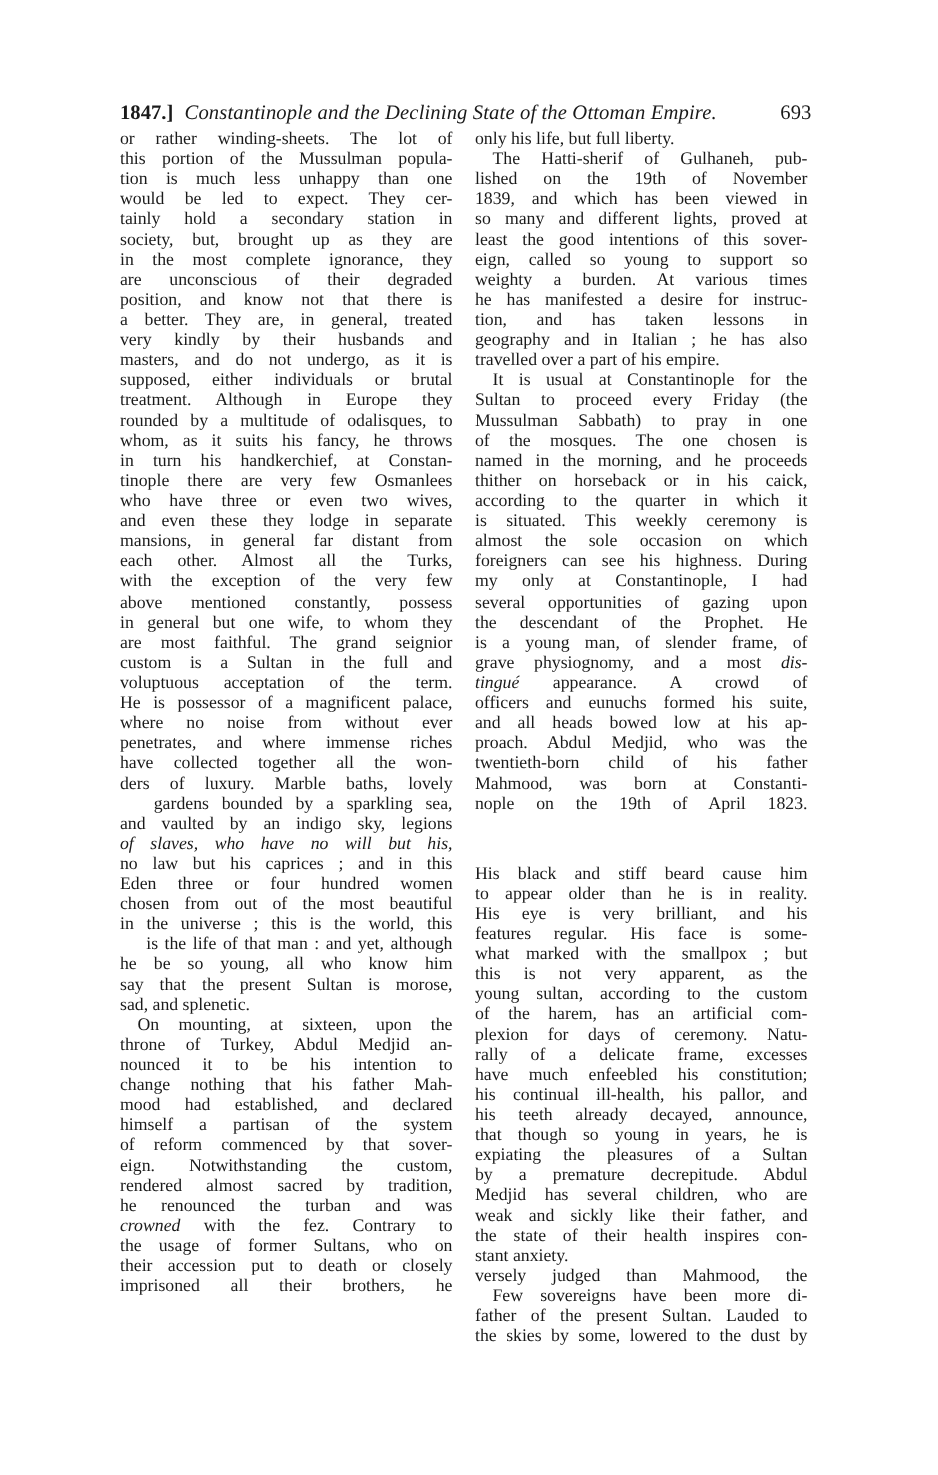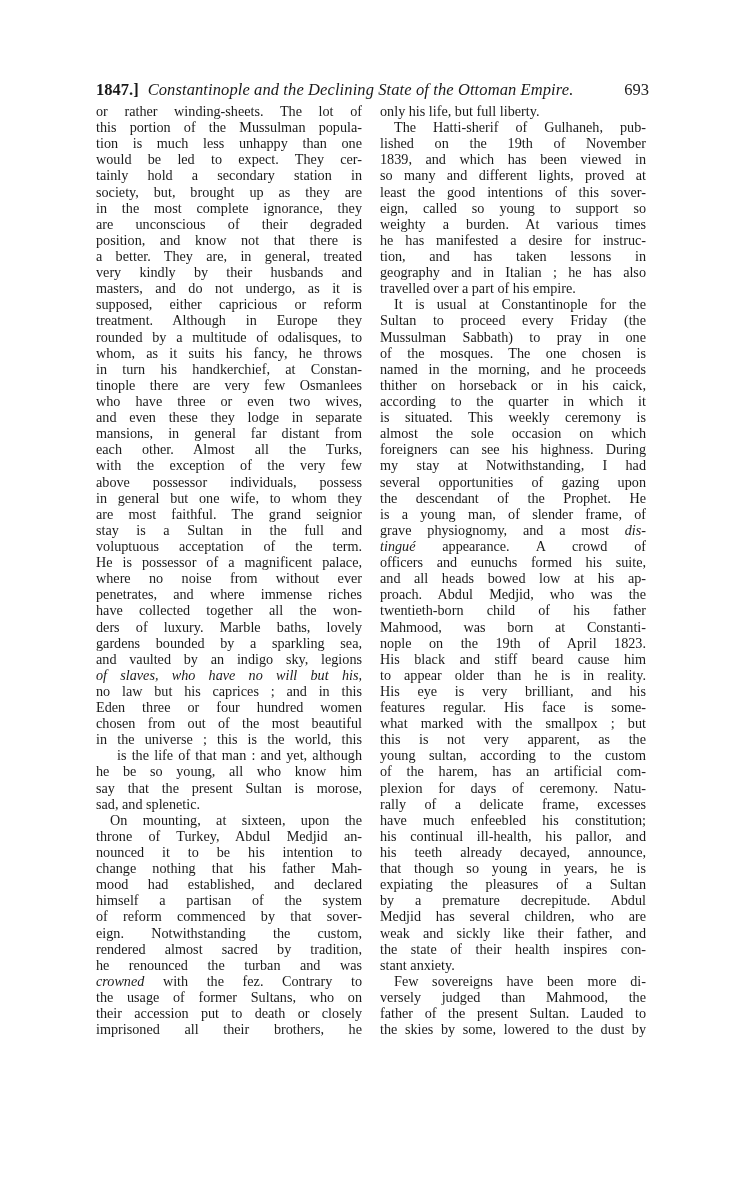--- a/index.html
+++ b/index.html
@@ -48,42 +48,42 @@
       <span class="line" style="white-space: nowrap;"><span>tion is much less unhappy than one</span></span>
       <span class="line" style="white-space: nowrap;"><span>would be led to expect.  They cer-</span></span>
       <span class="line" style="white-space: nowrap;"><span>tainly hold a secondary station in</span></span>
       <span class="line" style="white-space: nowrap;"><span>society, but, brought up as they are</span></span>
       <span class="line" style="white-space: nowrap;"><span>in the most complete ignorance, they</span></span>
       <span class="line" style="white-space: nowrap;"><span>are unconscious of their degraded</span></span>
       <span class="line" style="white-space: nowrap;"><span>position, and know not that there is</span></span>
       <span class="line" style="white-space: nowrap;"><span>a better.  They are, in general, treated</span></span>
       <span class="line" style="white-space: nowrap;"><span>very kindly by their husbands and</span></span>
       <span class="line" style="white-space: nowrap;"><span>masters, and do not undergo, as it is</span></span>
-      <span class="line" style="white-space: nowrap;"><span>supposed, either capricious or reform</span></span>
+      <span class="line" style="white-space: nowrap;"><span>supposed, either individuals or brutal</span></span>
       <span class="line" style="white-space: nowrap;"><span>treatment.  Although in Europe they</span></span>
       <span class="line" style="white-space: nowrap;"><span>rounded by a multitude of odalisques, to</span></span>
       <span class="line" style="white-space: nowrap;"><span>whom, as it suits his fancy, he throws</span></span>
       <span class="line" style="white-space: nowrap;"><span>in turn his handkerchief, at Constan-</span></span>
       <span class="line" style="white-space: nowrap;"><span>tinople there are very few Osmanlees</span></span>
       <span class="line" style="white-space: nowrap;"><span>who have three or even two wives,</span></span>
       <span class="line" style="white-space: nowrap;"><span>and even these they lodge in separate</span></span>
       <span class="line" style="white-space: nowrap;"><span>mansions, in general far distant from</span></span>
       <span class="line" style="white-space: nowrap;"><span>each other.  Almost all the Turks,</span></span>
       <span class="line" style="white-space: nowrap;"><span>with the exception of the very few</span></span>
-      <span class="line" style="white-space: nowrap;"><span>above possessor individuals, possess</span></span>
+      <span class="line" style="white-space: nowrap;"><span>above mentioned constantly, possess</span></span>
       <span class="line" style="white-space: nowrap;"><span>in general but one wife, to whom they</span></span>
       <span class="line" style="white-space: nowrap;"><span>are most faithful.  The grand seignior</span></span>
-      <span class="line" style="white-space: nowrap;"><span>stay is a Sultan in the full and</span></span>
+      <span class="line" style="white-space: nowrap;"><span>custom is a Sultan in the full and</span></span>
       <span class="line" style="white-space: nowrap;"><span>voluptuous acceptation of the term.</span></span>
       <span class="line" style="white-space: nowrap;"><span>He is possessor of a magnificent palace,</span></span>
       <span class="line" style="white-space: nowrap;"><span>where no noise from without ever</span></span>
       <span class="line" style="white-space: nowrap;"><span>penetrates, and where immense riches</span></span>
       <span class="line" style="white-space: nowrap;"><span>have collected together all the won-</span></span>
       <span class="line" style="white-space: nowrap;"><span>ders of luxury.  Marble baths, lovely</span></span>
-      <span class="line" style="white-space: nowrap;"><span>gardens bounded by a sparkling sea,</span></span>
+      <span class="line" style="white-space: nowrap; margin-left: 27px;"><span>gardens bounded by a sparkling sea,</span></span>
       <span class="line" style="white-space: nowrap;"><span>and vaulted by an indigo sky, legions</span></span>
       <span class="line" style="white-space: nowrap; font-style: italic;"><span>of slaves, who have no will but his,</span></span>
       <span class="line" style="white-space: nowrap;"><span>no law but his caprices ; and in this</span></span>
       <span class="line" style="white-space: nowrap;"><span>Eden three or four hundred women</span></span>
       <span class="line" style="white-space: nowrap;"><span>chosen from out of the most beautiful</span></span>
       <span class="line" style="white-space: nowrap;"><span>in the universe ; this is the world, this</span></span>
       <span class="line" style="white-space: nowrap; margin-left: 21px;"><span>is the life of that man : and yet, although</span></span>
       <span class="line" style="white-space: nowrap;"><span>he be so young, all who know him</span></span>
       <span class="line" style="white-space: nowrap;"><span>say that the present Sultan is morose,</span></span>
       <span class="line last"><span>sad, and splenetic.</span></span>
@@ -118,50 +118,50 @@
       <span class="line indent" style="white-space: nowrap;"><span>It is usual at Constantinople for the</span></span>
       <span class="line" style="white-space: nowrap;"><span>Sultan to proceed every Friday (the</span></span>
       <span class="line" style="white-space: nowrap;"><span>Mussulman Sabbath) to pray in one</span></span>
       <span class="line" style="white-space: nowrap;"><span>of the mosques.  The one chosen is</span></span>
       <span class="line" style="white-space: nowrap;"><span>named in the morning, and he proceeds</span></span>
       <span class="line" style="white-space: nowrap;"><span>thither on horseback or in his caick,</span></span>
       <span class="line" style="white-space: nowrap;"><span>according to the quarter in which it</span></span>
       <span class="line" style="white-space: nowrap;"><span>is situated.  This weekly ceremony is</span></span>
       <span class="line" style="white-space: nowrap;"><span>almost the sole occasion on which</span></span>
       <span class="line" style="white-space: nowrap;"><span>foreigners can see his highness.  During</span></span>
-      <span class="line" style="white-space: nowrap;"><span>my stay at Notwithstanding, I had</span></span>
+      <span class="line" style="white-space: nowrap;"><span>my only at Constantinople, I had</span></span>
       <span class="line" style="white-space: nowrap;"><span>several opportunities of gazing upon</span></span>
       <span class="line" style="white-space: nowrap;"><span>the descendant of the Prophet.  He</span></span>
       <span class="line" style="white-space: nowrap;"><span>is a young man, of slender frame, of</span></span>
       <span class="line" style="white-space: nowrap;"><span>grave physiognomy, and a most</span> <span class="it">dis-</span></span>
       <span class="line" style="white-space: nowrap;"><span class="it">tingué</span> <span>appearance.  A crowd of</span></span>
       <span class="line" style="white-space: nowrap;"><span>officers and eunuchs formed his suite,</span></span>
       <span class="line" style="white-space: nowrap;"><span>and all heads bowed low at his ap-</span></span>
       <span class="line" style="white-space: nowrap;"><span>proach.  Abdul Medjid, who was the</span></span>
       <span class="line" style="white-space: nowrap;"><span>twentieth-born child of his father</span></span>
       <span class="line" style="white-space: nowrap;"><span>Mahmood, was born at Constanti-</span></span>
       <span class="line" style="white-space: nowrap;"><span>nople on the 19th of April 1823.</span></span>
-      <span class="line" style="white-space: nowrap;"><span>His black and stiff beard cause him</span></span>
+      <span class="line" style="white-space: nowrap; margin-top: 40px;"><span>His black and stiff beard cause him</span></span>
       <span class="line" style="white-space: nowrap;"><span>to appear older than he is in reality.</span></span>
       <span class="line" style="white-space: nowrap;"><span>His eye is very brilliant, and his</span></span>
       <span class="line" style="white-space: nowrap;"><span>features regular.  His face is some-</span></span>
       <span class="line" style="white-space: nowrap;"><span>what marked with the smallpox ; but</span></span>
       <span class="line" style="white-space: nowrap;"><span>this is not very apparent, as the</span></span>
       <span class="line" style="white-space: nowrap;"><span>young sultan, according to the custom</span></span>
       <span class="line" style="white-space: nowrap;"><span>of the harem, has an artificial com-</span></span>
       <span class="line" style="white-space: nowrap;"><span>plexion for days of ceremony.  Natu-</span></span>
       <span class="line" style="white-space: nowrap;"><span>rally of a delicate frame, excesses</span></span>
       <span class="line" style="white-space: nowrap;"><span>have much enfeebled his constitution;</span></span>
       <span class="line" style="white-space: nowrap;"><span>his continual ill-health, his pallor, and</span></span>
       <span class="line" style="white-space: nowrap;"><span>his teeth already decayed, announce,</span></span>
       <span class="line" style="white-space: nowrap;"><span>that though so young in years, he is</span></span>
       <span class="line" style="white-space: nowrap;"><span>expiating the pleasures of a Sultan</span></span>
       <span class="line" style="white-space: nowrap;"><span>by a premature decrepitude.  Abdul</span></span>
       <span class="line" style="white-space: nowrap;"><span>Medjid has several children, who are</span></span>
       <span class="line" style="white-space: nowrap;"><span>weak and sickly like their father, and</span></span>
       <span class="line" style="white-space: nowrap;"><span>the state of their health inspires con-</span></span>
       <span class="line last"><span>stant anxiety.</span></span>
+      <span class="line" style="white-space: nowrap;"><span>versely judged than Mahmood, the</span></span>
       <span class="line indent" style="white-space: nowrap;"><span>Few sovereigns have been more di-</span></span>
-      <span class="line" style="white-space: nowrap;"><span>versely judged than Mahmood, the</span></span>
       <span class="line" style="white-space: nowrap;"><span>father of the present Sultan.  Lauded to</span></span>
       <span class="line" style="white-space: nowrap;"><span>the skies by some, lowered to the dust by</span></span>
     </div>
 </div>
 
 </body></html>

